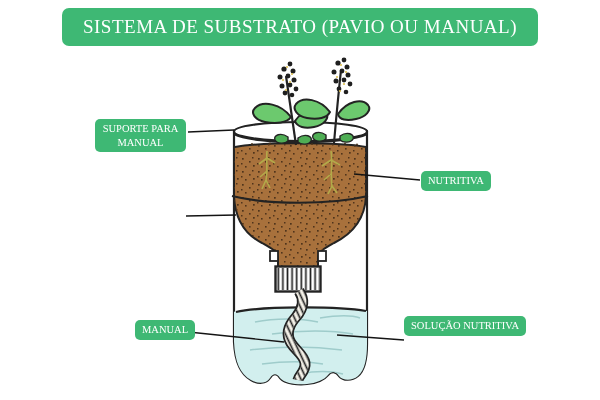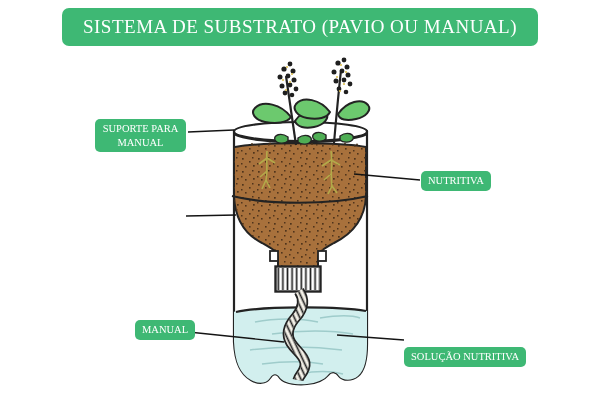--- a/index.html
+++ b/index.html
@@ -202,14 +202,14 @@
   <div class="badge two-line" style="left:95px; top:119px;">
     <span>SUPORTE PARA</span><br>
     <span>MANUAL</span>
   </div>
 
   <div class="badge" style="left:421px; top:171px;">NUTRITIVA</div>
 
 
   <div class="badge" style="left:135px; top:320px;">MANUAL</div>
 
-  <div class="badge" style="left:404px; top:347px;">SOLUÇÃO NUTRITIVA</div>
+  <div class="badge" style="left:404px; top:316px;">SOLUÇÃO NUTRITIVA</div>
 </div>
 
 </body></html>

